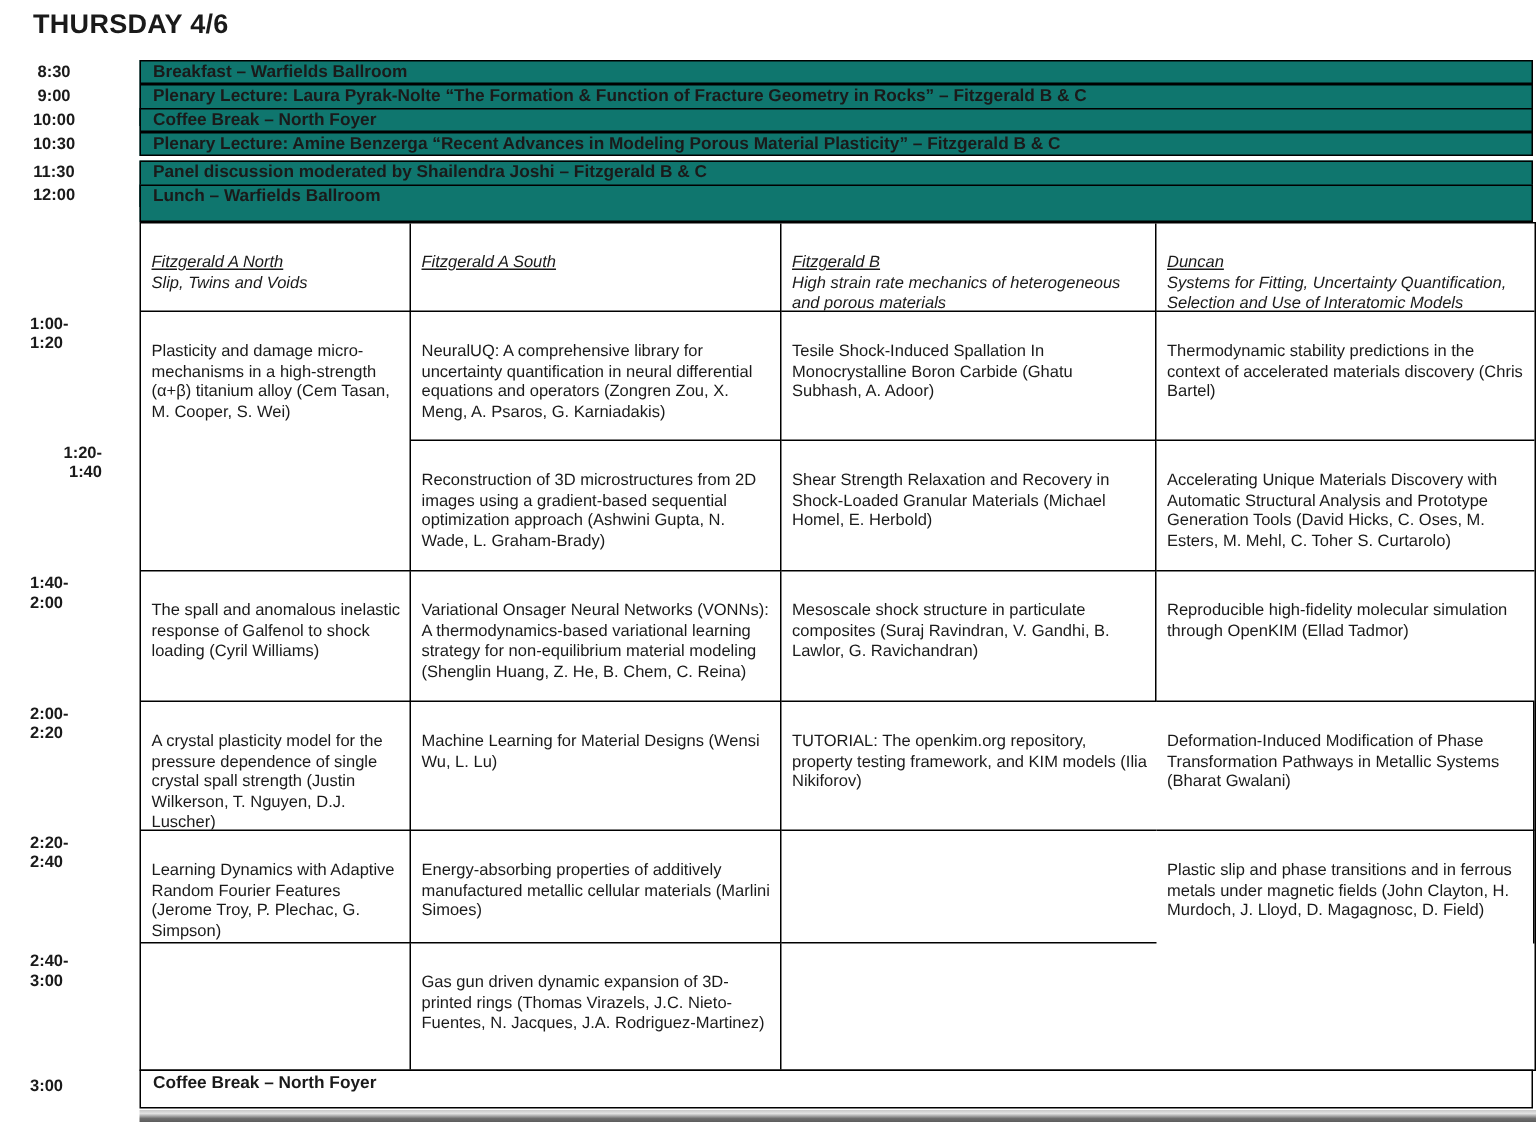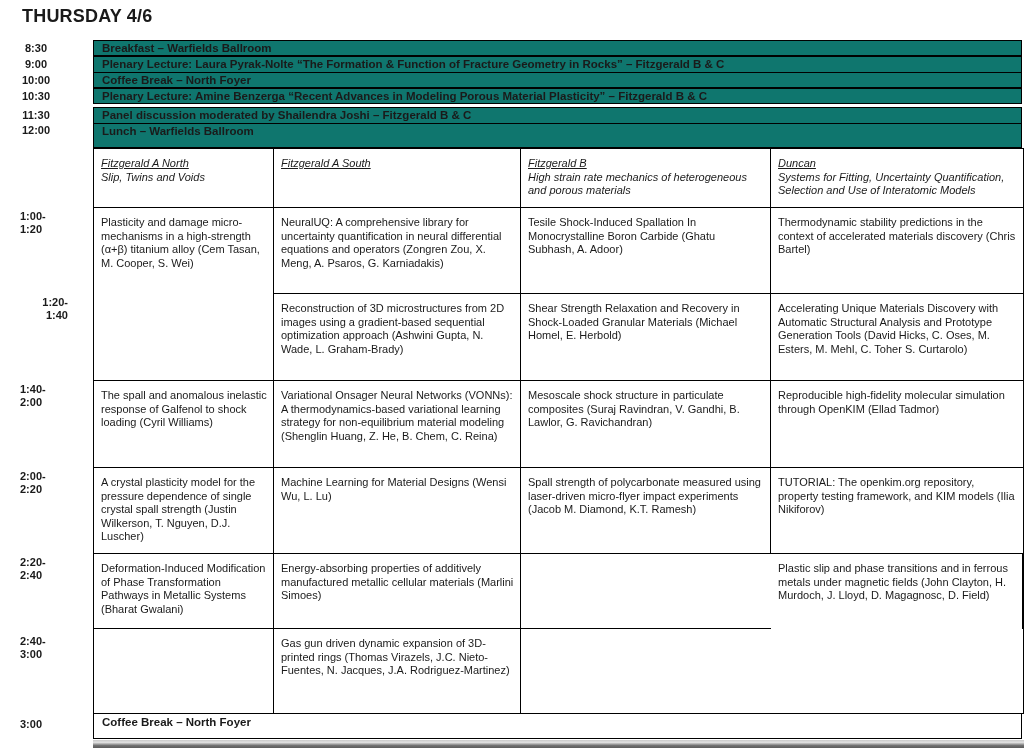--- a/index.html
+++ b/index.html
@@ -7,21 +7,21 @@
   .page{position:relative;width:1024px;height:748px;background:#fff;overflow:hidden;}
   .doc-title{position:absolute;left:22px;top:6px;font-size:18px;font-weight:bold;letter-spacing:.2px;}
   .time-label{position:absolute;left:14px;width:44px;font-size:11px;font-weight:bold;text-align:center;line-height:13px;white-space:pre-line;}
   .time-label.grid-time{left:20px;width:48px;text-align:left;}
   .banner{position:absolute;left:93px;width:929px;border:1px solid #000;box-sizing:border-box;
           font-size:11.5px;font-weight:bold;padding:1px 0 0 8px;background:#0f766e;line-height:13px;}
   .sgrid{position:absolute;left:93px;top:148px;width:929px;border:1px solid #000;box-sizing:content-box;
          display:grid;grid-template-columns:180px 247px 250px 252px;
          grid-template-rows:59px 86px 87px 87px 86px 75px 84px;background:#fff;}
   .cell{border-right:1px solid #000;border-bottom:1px solid #000;box-sizing:border-box;
-        font-size:11px;line-height:13.5px;padding:8px 6px 2px 7px;overflow:hidden;}
+        font-size:11px;line-height:13.5px;padding:20px 6px 2px 7px;overflow:hidden;}
   .cell.last-col{border-right:none;}
   .cell.last-row{border-bottom:none;}
   .cell.span2{grid-column:1;grid-row:2 / span 2;}
   .room-name{font-style:italic;text-decoration:underline;display:block;}
   .room-topic{font-style:italic;display:block;}
   .footer-row{position:absolute;left:93px;top:713px;width:929px;height:26px;border:1px solid #000;
               box-sizing:border-box;font-size:11.5px;font-weight:bold;padding:2px 0 0 8px;line-height:13px;}
   .bottom-bar{position:absolute;left:93px;top:740px;width:931px;height:8px;
               background:linear-gradient(#c9c9c9,#e2e2e2 30%,#6f6f6f 70%,#5c5c5c);}
 </style>
@@ -87,24 +87,24 @@
     <div class="cell">Shear Strength Relaxation and Recovery in Shock-Loaded Granular Materials (Michael Homel, E. Herbold)</div>
     <div class="cell last-col">Accelerating Unique Materials Discovery with Automatic Structural Analysis and Prototype Generation Tools (David Hicks, C. Oses, M. Esters, M. Mehl, C. Toher S. Curtarolo)</div>
 
     <div class="cell">The spall and anomalous inelastic response of Galfenol to shock loading (Cyril Williams)</div>
     <div class="cell">Variational Onsager Neural Networks (VONNs): A thermodynamics-based variational learning strategy for non-equilibrium material modeling (Shenglin Huang, Z. He, B. Chem, C. Reina)</div>
     <div class="cell">Mesoscale shock structure in particulate composites (Suraj Ravindran, V. Gandhi, B. Lawlor, G. Ravichandran)</div>
     <div class="cell last-col">Reproducible high-fidelity molecular simulation through OpenKIM (Ellad Tadmor)</div>
 
     <div class="cell">A crystal plasticity model for the pressure dependence of single crystal spall strength (Justin Wilkerson, T. Nguyen, D.J. Luscher)</div>
     <div class="cell">Machine Learning for Material Designs (Wensi Wu, L. Lu)</div>
-    <div class="cell">Spall strength of polycarbonate measured using laser-driven micro-flyer impact experiments (Jacob M. Diamond, K.T. Ramesh)</div>
     <div class="cell last-col">TUTORIAL: The openkim.org repository, property testing framework, and KIM models (Ilia Nikiforov)</div>
 
     <div class="cell">Deformation-Induced Modification of Phase Transformation Pathways in Metallic Systems (Bharat Gwalani)</div>
+    <div class="cell">Learning Dynamics with Adaptive Random Fourier Features (Jerome Troy, P. Plechac, G. Simpson)</div>
     <div class="cell">Energy-absorbing properties of additively manufactured metallic cellular materials (Marlini Simoes)</div>
     <div class="cell last-col"></div>
 
     <div class="cell last-row">Plastic slip and phase transitions and in ferrous metals under magnetic fields (John Clayton, H. Murdoch, J. Lloyd, D. Magagnosc, D. Field)</div>
     <div class="cell last-row"></div>
     <div class="cell last-row">Gas gun driven dynamic expansion of 3D-printed rings (Thomas Virazels, J.C. Nieto-Fuentes, N. Jacques, J.A. Rodriguez-Martinez)</div>
     <div class="cell last-col last-row"></div>
   </div>
 
   <div class="footer-row">Coffee Break – North Foyer</div>

